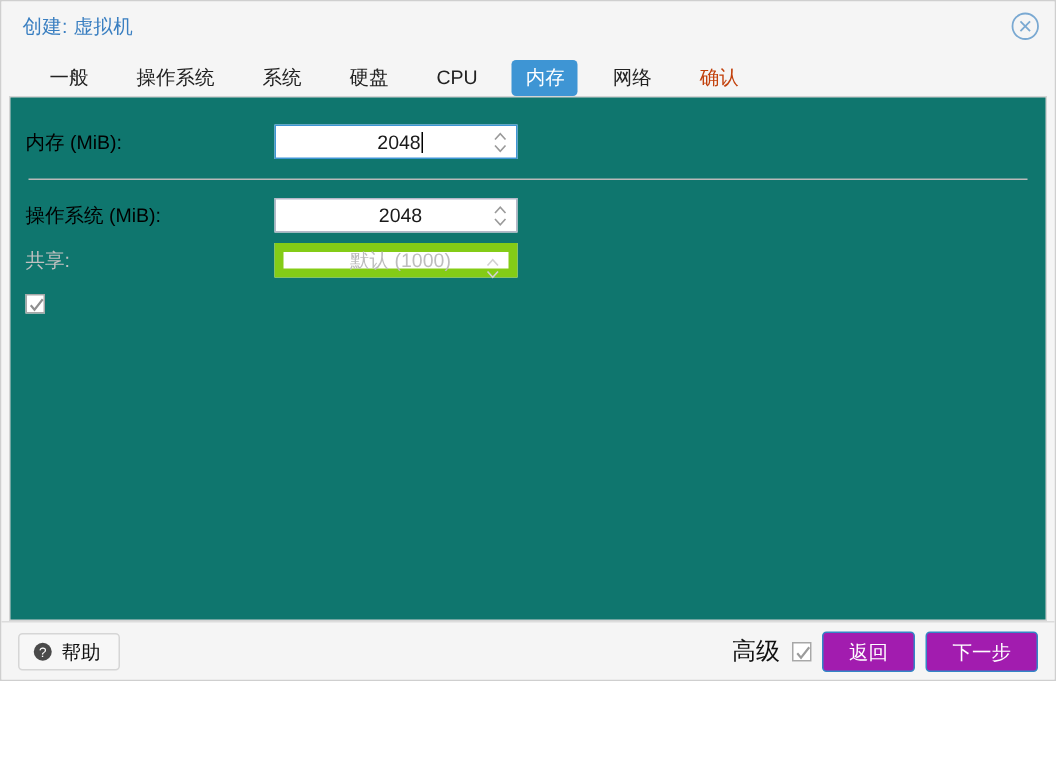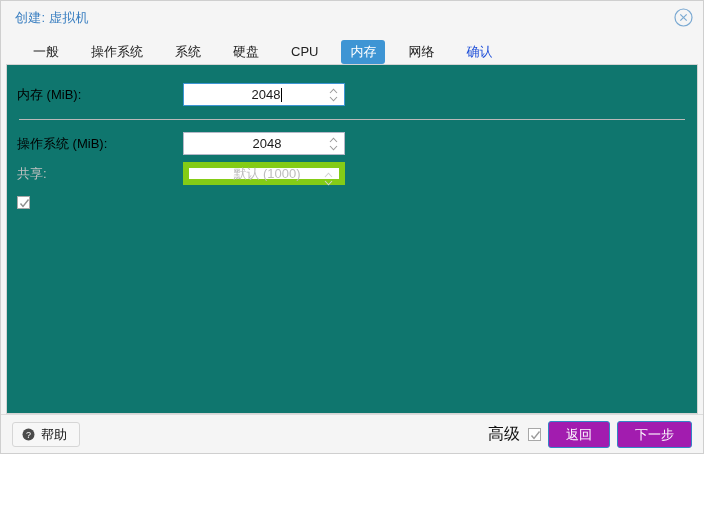--- a/index.html
+++ b/index.html
@@ -74,21 +74,21 @@
     border-radius: 3px;
     white-space: nowrap;
     cursor: pointer;
     line-height: 15px;
   }
   .tab.active {
     background: #3e95d4;
     color: #ffffff;
   }
   .tab.disabled {
-    color: #1d4ed8;
+    color: #c2410c;
     cursor: default;
     margin-top: 36px;
   }
 
   
   .panel-wrap {
     flex: 1 1 auto;
     padding: 0 5px;
     box-sizing: border-box;
     background: #f5f5f5;

